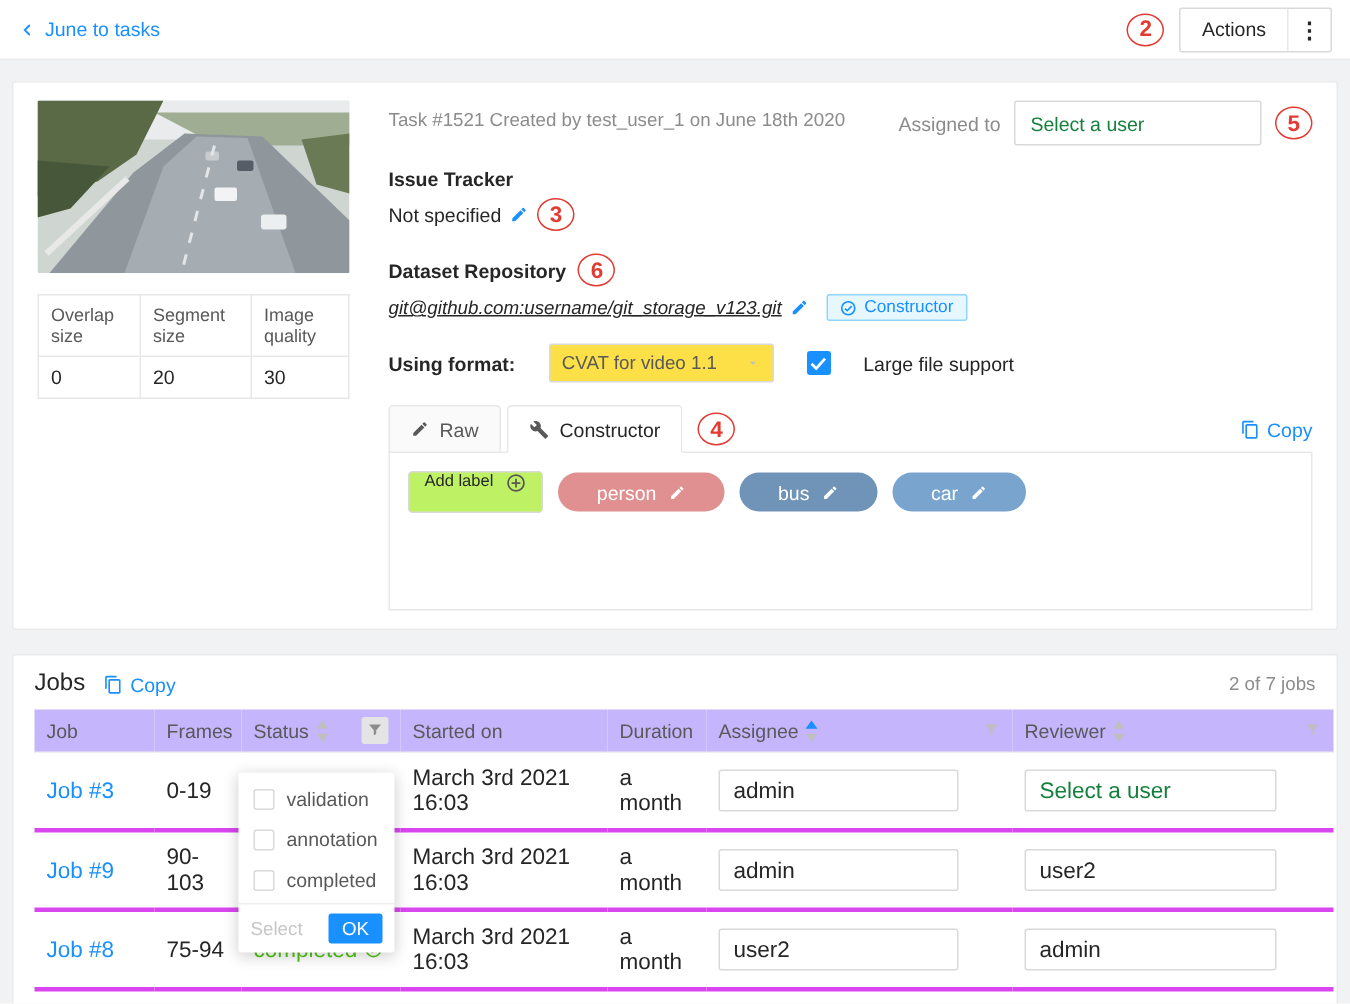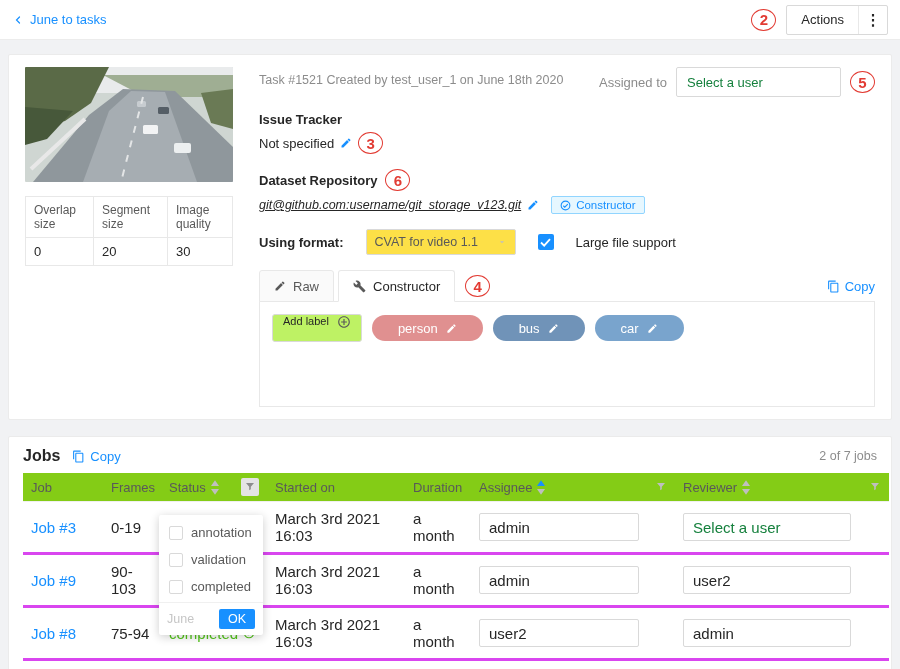--- a/index.html
+++ b/index.html
@@ -50,24 +50,24 @@
 .copy-link{display:inline-flex;align-items:center;gap:5px;color:#1890ff;margin-left:auto;cursor:pointer}
 .panel{border:1px solid #e8e8e8;margin-top:-1px;height:106px;padding:12px;display:flex;align-items:flex-start;gap:10px}
 .add-label-btn{display:inline-flex;align-items:flex-start;gap:8px;height:28px;padding:0 10px;border:1px solid #d9d9d9;border-radius:3px;background:#bef264;font-size:11px;color:#262626;cursor:pointer}
 .chip{display:inline-flex;align-items:center;gap:8px;height:26px;padding:0 26px;border-radius:13px;color:#fff;font-size:13px;margin-top:1px;cursor:pointer}
 .chip.person{background:#e09090}
 .chip.bus{background:#7093b8}
 .chip.car{background:#79a4cd}
 
 .jobs-card{margin-top:16px;height:240px;padding:10px 14px;position:relative}
 .jobs-head{display:flex;align-items:center;gap:12px}
-.jobs-head h2{font-size:16px;font-weight:700;color:#262626}
+.jobs-head h2{font-size:16px;font-weight:400;color:#262626}
 .jobs-count{margin-left:auto;color:#8c8c8c;font-size:12.5px}
 table.jobs{width:100%;border-collapse:collapse;margin-top:8px;table-layout:fixed}
-table.jobs th{background:#84cc16;font-weight:500;color:#595959;font-size:13px;text-align:right;padding:5px 8px;border-bottom:1px solid #f0f0f0;height:28px}
+table.jobs th{background:#c4b5fd;font-weight:500;color:#595959;font-size:13px;text-align:right;padding:5px 8px;border-bottom:1px solid #f0f0f0;height:28px}
 table.jobs td{padding:8px;border-bottom:3px solid #d946ef;font-size:15px;color:#262626;height:45px}
 .th-inner{display:flex;align-items:center;gap:5px}
 .sorters{display:inline-flex;flex-direction:column;gap:1px;line-height:0}
 .funnel{margin-left:auto;display:inline-flex;cursor:pointer}
 .funnel.active{background:#e4e4e4;border-radius:2px;padding:3px}
 .job-link{color:#1890ff;text-decoration:none;cursor:pointer}
 .status-completed{color:#52c41a;display:inline-flex;align-items:center;gap:5px}
 .cell-select{width:160px;height:28px;border:1px solid #d9d9d9;border-radius:2px;display:flex;align-items:center;padding:0 9px;background:#fff;cursor:text}
 .cell-select.wide{width:168px}
 
@@ -406,28 +406,28 @@
               <span>admin</span>
             </div>
           </td>
     </tr>
   </tbody>
     </table>
 
   <div class="filter-dd">
     <div class="filter-item">
       <span class="ucbx"></span>
-      <span>annotation</span>
+      <span>validation</span>
     </div>
     <div class="filter-item">
       <span class="ucbx"></span>
-      <span>validation</span>
+      <span>annotation</span>
     </div>
     <div class="filter-item">
       <span class="ucbx"></span>
       <span>completed</span>
     </div>
     <div class="filter-foot">
-      <span class="reset">June</span>
+      <span class="reset">Select</span>
       <button class="ok-btn">OK</button>
     </div>
   </div>
 </div>
 
 </body></html>

